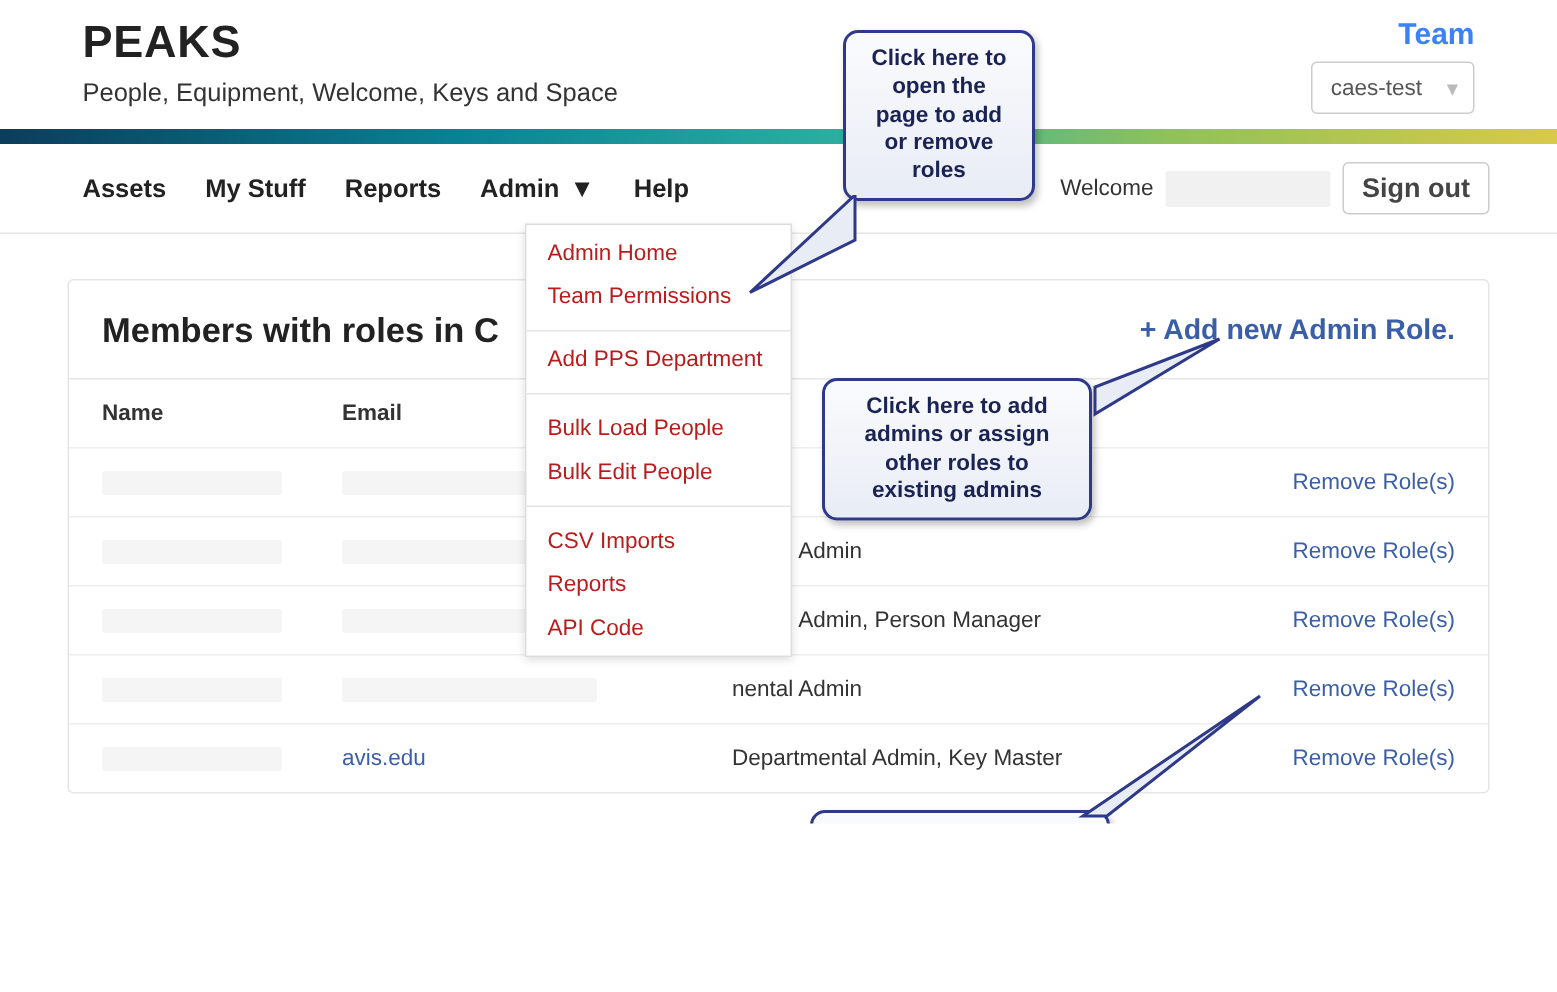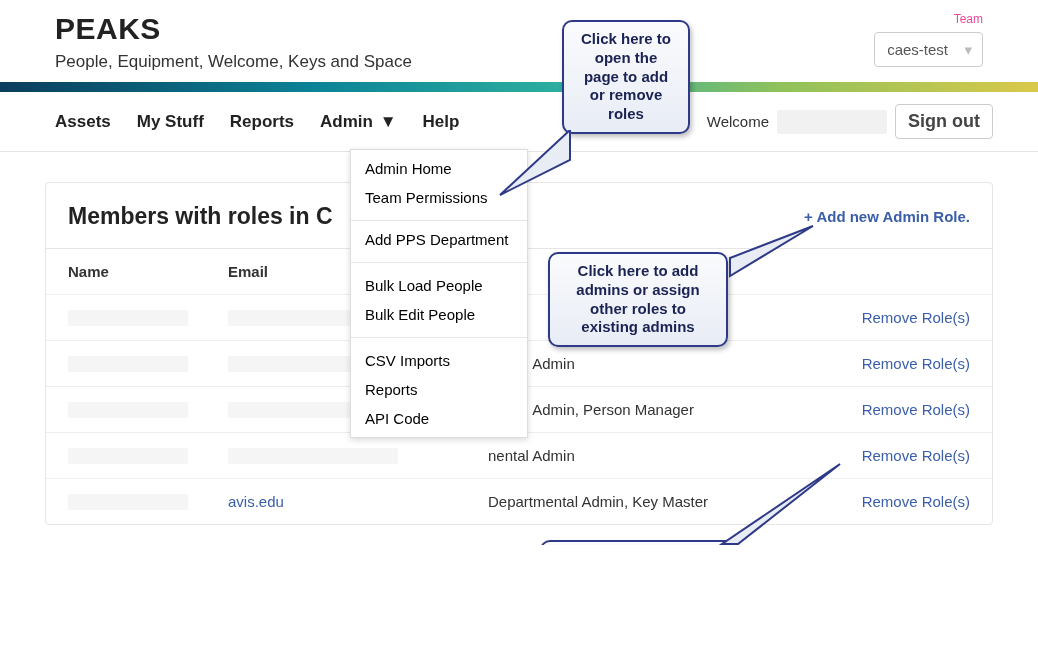--- a/index.html
+++ b/index.html
@@ -26,21 +26,21 @@
     letter-spacing: 0.5px;
     margin: 0;
     color: #222;
   }
   .brand-sub {
     font-size: 17px;
     color: #333;
     margin-top: 6px;
   }
   .team-block { text-align: right; }
-  .team-label { font-weight: 400; font-size: 12px; color: #ec4899; }
+  .team-label { font-weight: 700; font-size: 20px; color: #3b82f6; }
   .team-select {
     border: 1px solid #ccc;
     border-radius: 4px;
     padding: 8px 34px 8px 12px;
     font-size: 15px;
     color: #555;
     margin-top: 6px;
     position: relative;
     cursor: pointer;
     background: #fff;
@@ -93,21 +93,21 @@
   .dropdown {
     position: absolute;
     left: 350px;
     top: 149px;
     width: 178px;
     background: #fff;
     border: 1px solid #ddd;
     box-shadow: 0 2px 6px rgba(0,0,0,0.15);
     z-index: 5;
     font-size: 15px;
-    color: #000000;
+    color: #b91c1c;
   }
   .dd-item { padding: 6px 14px; cursor: pointer; }
   .dd-divider { border-top: 1px solid #e5e5e5; margin: 4px 0; }
   .dd-group-top { padding-top: 10px; }
   .dd-group-bot { padding-bottom: 10px; }
 
   
   .panel {
     margin: 30px 45px 20px 45px;
     border: 1px solid #e5e5e5;
@@ -116,21 +116,21 @@
   }
   .panel-header {
     display: flex;
     justify-content: space-between;
     align-items: center;
     padding: 20px 22px 18px 22px;
     border-bottom: 1px solid #e5e5e5;
   }
   .panel-title { font-size: 23px; font-weight: 700; color: #222; }
   .add-role {
-    font-size: 15px;
+    font-size: 19px;
     font-weight: 700;
     color: #3a5ea8;
     cursor: pointer;
   }
 
   .table-head, .table-row {
     display: flex;
     padding: 14px 22px;
     border-bottom: 1px solid #eee;
     align-items: center;

